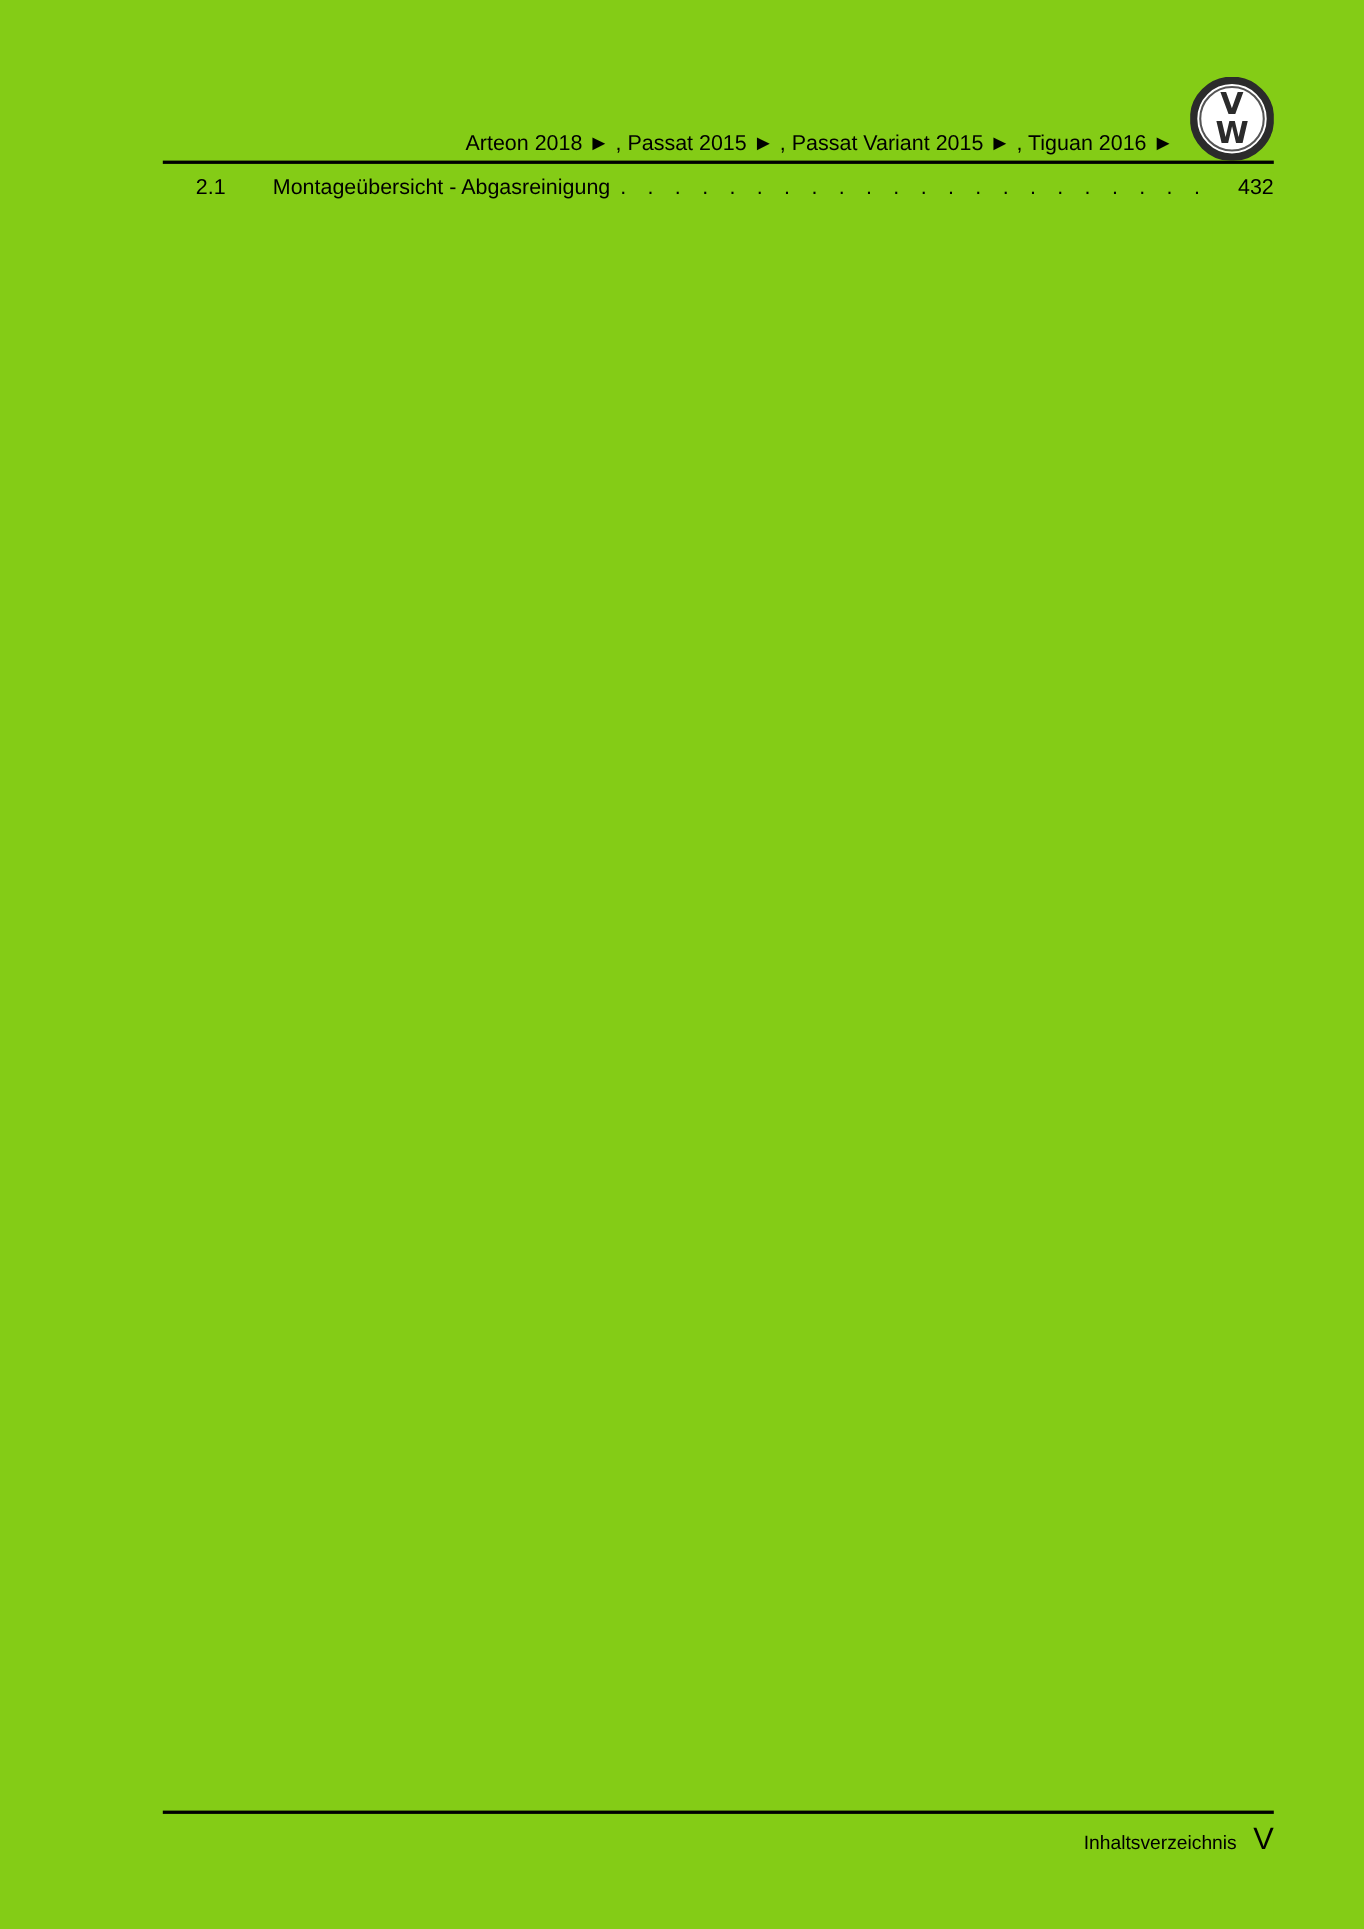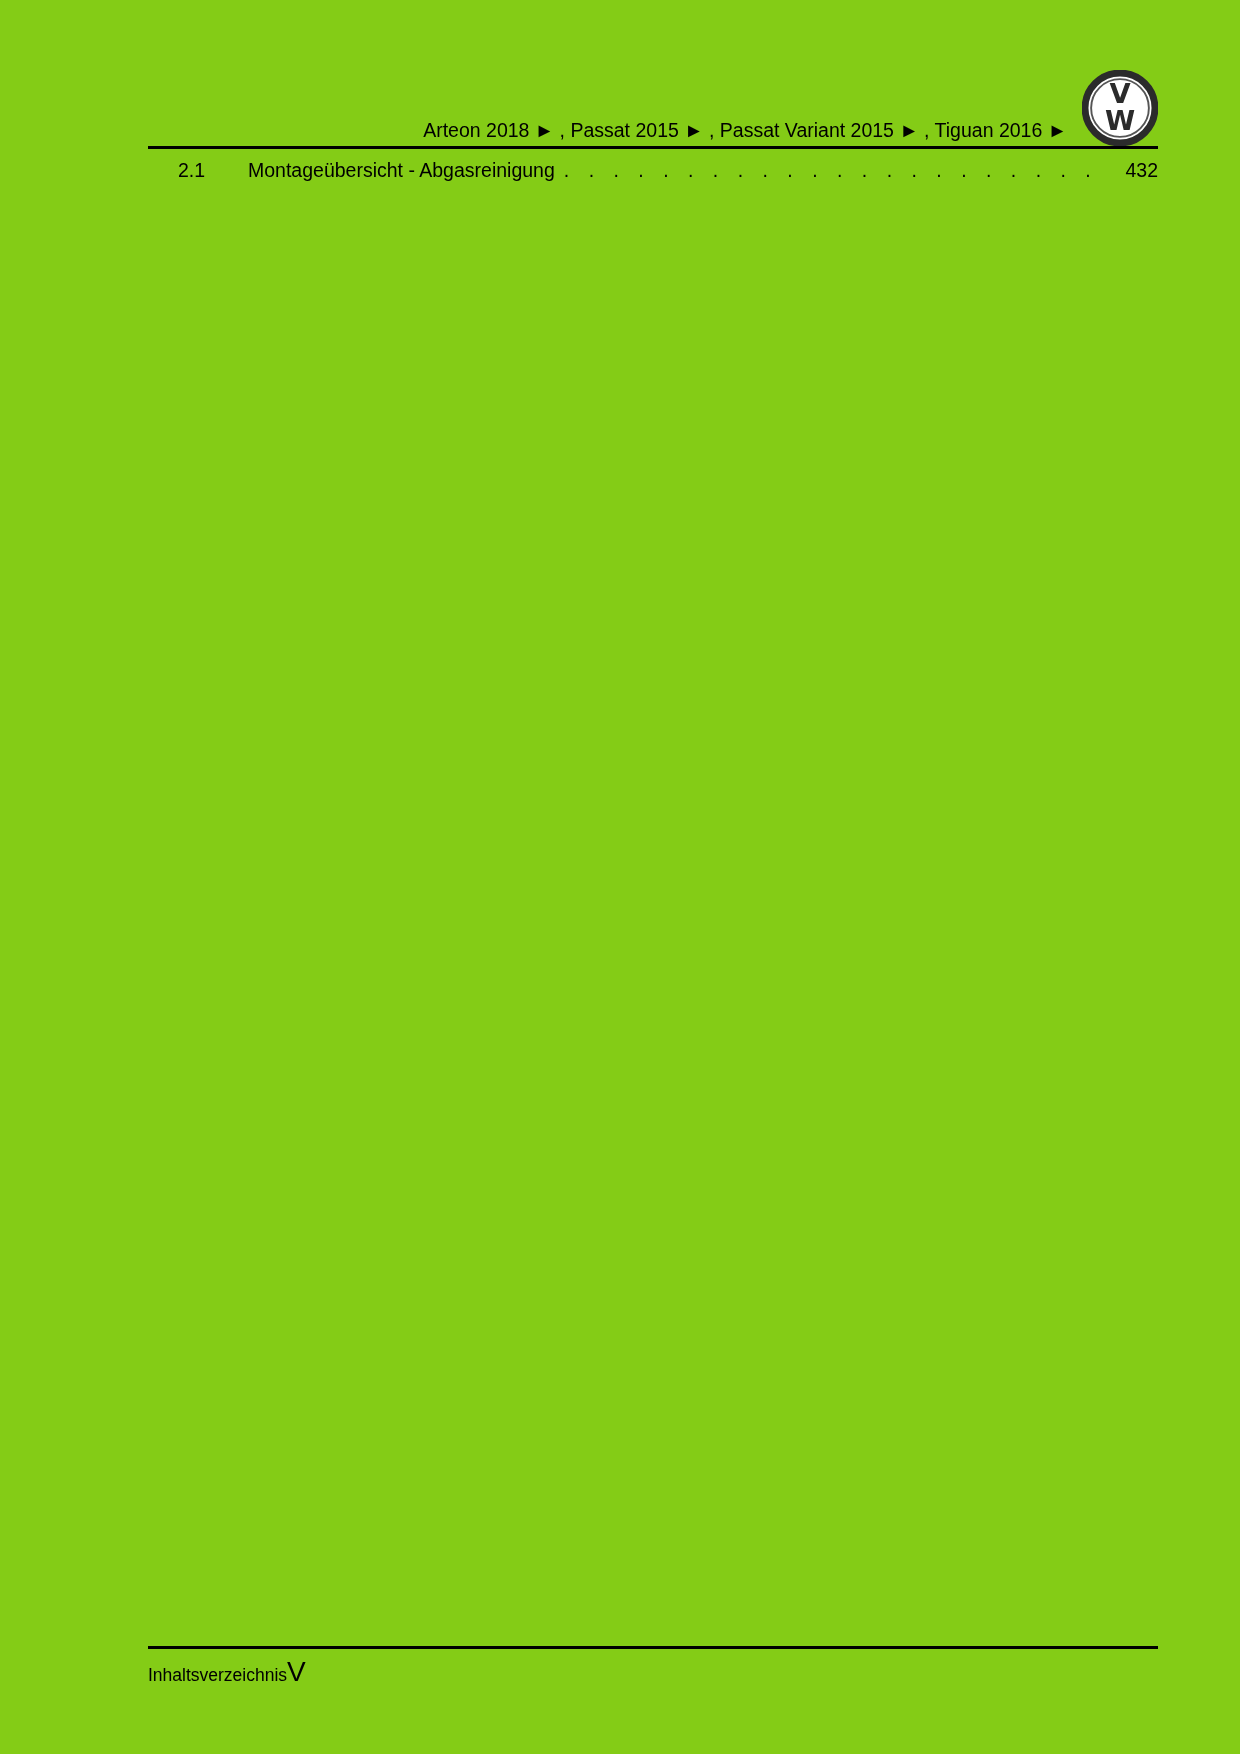--- a/index.html
+++ b/index.html
@@ -34,21 +34,21 @@
   .row .dots  {
     flex: 1 1 aupx; overflow: hidden; white-space: nowrap;
     letter-spacing: 7px; margin-left: 9px; margin-right: 2px;
     min-width: 0;
   }
   .row .page  { flex: 0 0 56px; text-align: right; }
   
   .rule-bottom { position: absolute; left: 148px; right: 82px; top: 1646px; height: 3px; background: #000; }
   .ftr {
     position: absolute; left: 148px; right: 82px; top: 1656px;
-    display: flex; align-items: baseline; 
+    display: flex; justify-content: flex-end; align-items: baseline; gap: 15px;
   }
   .ftr-label { font-size: 17.5px; }
   .ftr-page  { font-size: 28px; }
 </style>
 </head>
 <body>
 
 <div class="page">
 
   <div class="hdr">

